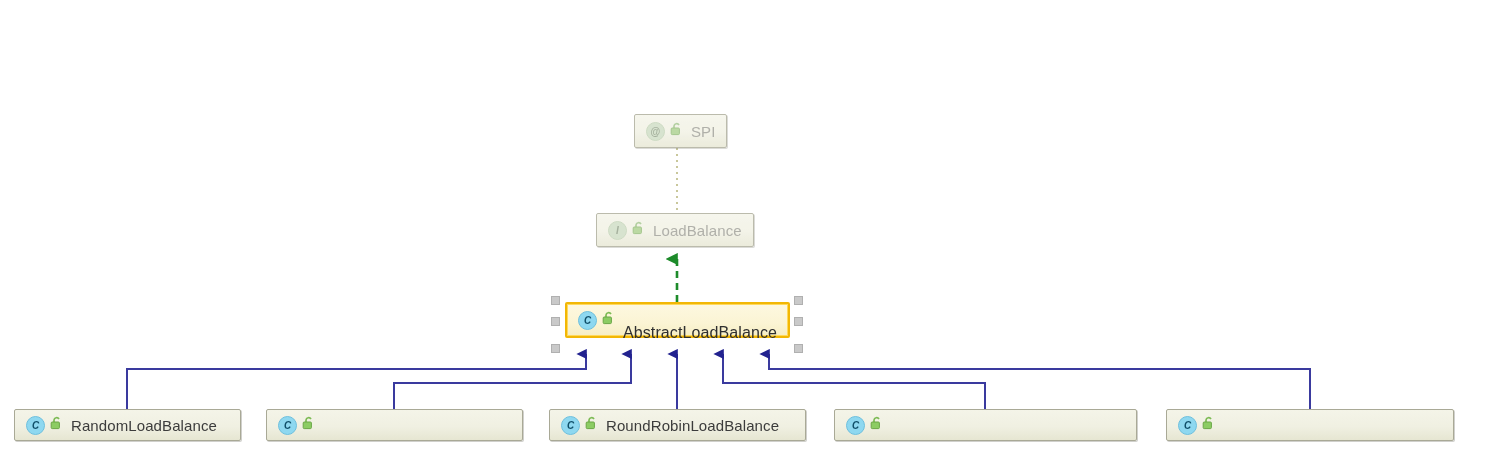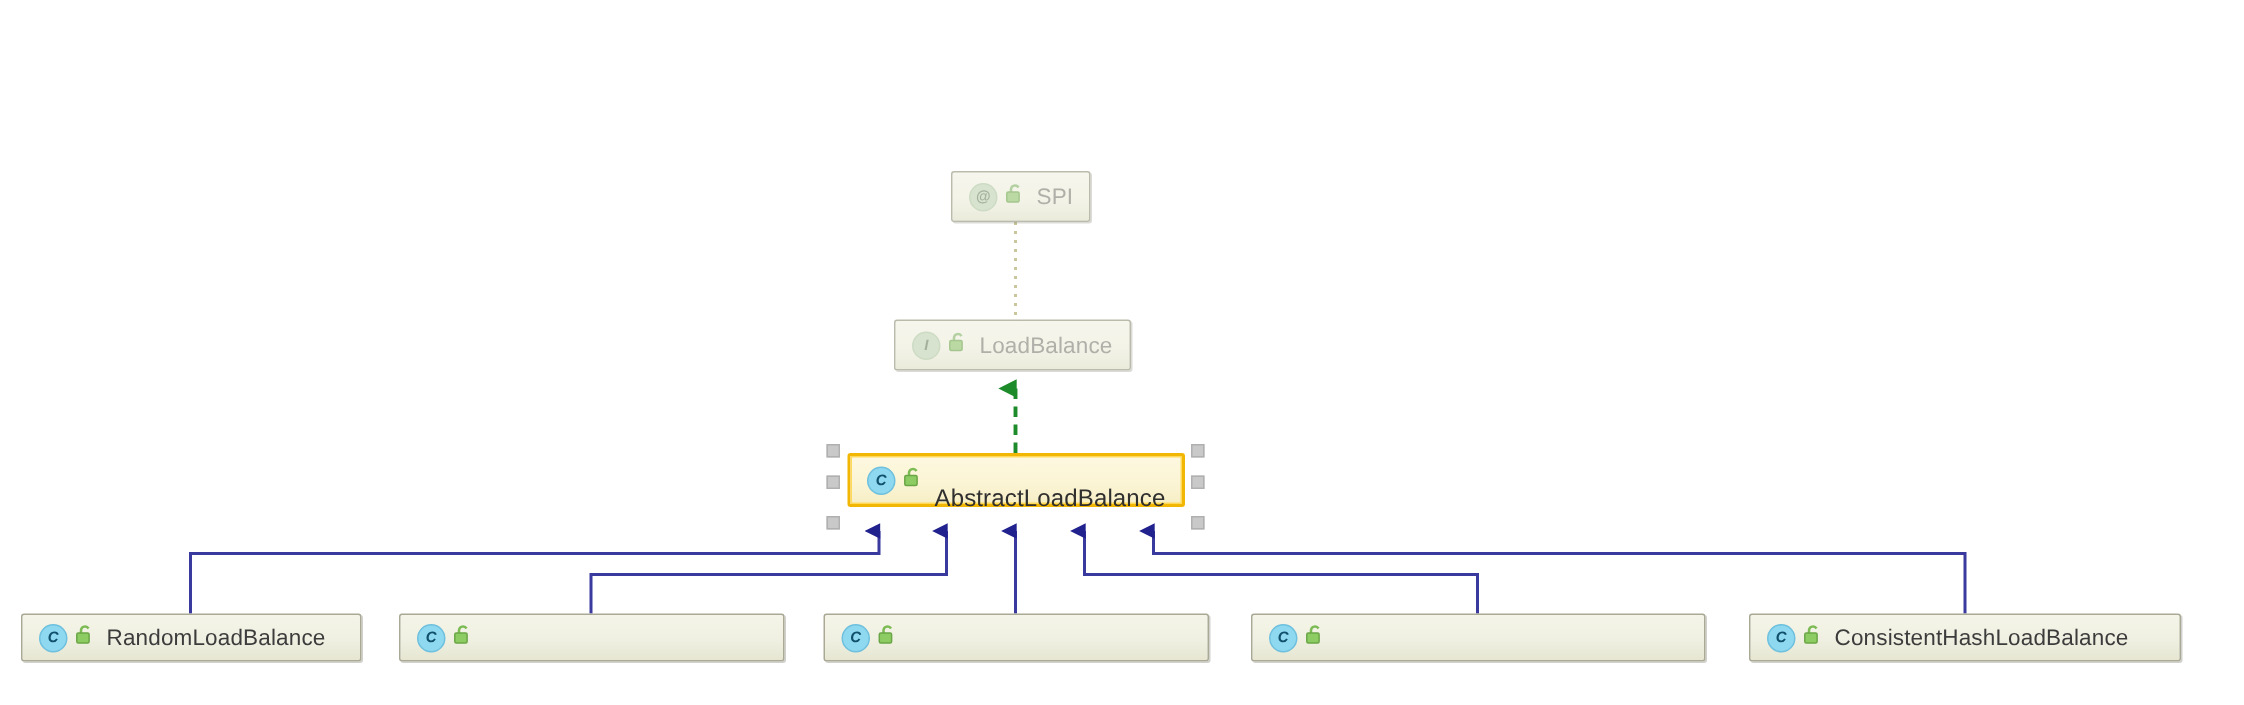--- a/index.html
+++ b/index.html
@@ -156,20 +156,21 @@
   <div class="node" style="left:549px;top:409px;width:257px;">
     <span class="ic">
       <span class="circ cls">C</span>
     </span>
     <span class="lock ic">
       <svg width="13" height="14" viewBox="0 0 13 14" aria-hidden="true">
         <path d="M4 6 V4.1 a2.7 2.7 0 0 1 5.0 -1.1" fill="none" stroke="#7dbb55" stroke-width="1.7"></path>
         <rect x="1.2" y="6" width="8.2" height="6.6" rx="1" fill="#8ccc63" stroke="#6aa646" stroke-width="1"></rect>
       </svg>
     </span>
+    <span class="label">RoundRobinLoadBalance</span>
   </div>
 
   <div class="node" style="left:834px;top:409px;width:303px;">
     <span class="ic">
       <span class="circ cls">C</span>
     </span>
     <span class="lock ic">
       <svg width="13" height="14" viewBox="0 0 13 14" aria-hidden="true">
         <path d="M4 6 V4.1 a2.7 2.7 0 0 1 5.0 -1.1" fill="none" stroke="#7dbb55" stroke-width="1.7"></path>
         <rect x="1.2" y="6" width="8.2" height="6.6" rx="1" fill="#8ccc63" stroke="#6aa646" stroke-width="1"></rect>
@@ -180,16 +181,15 @@
   <div class="node" style="left:1166px;top:409px;width:288px;">
     <span class="ic">
       <span class="circ cls">C</span>
     </span>
     <span class="lock ic">
       <svg width="13" height="14" viewBox="0 0 13 14" aria-hidden="true">
         <path d="M4 6 V4.1 a2.7 2.7 0 0 1 5.0 -1.1" fill="none" stroke="#7dbb55" stroke-width="1.7"></path>
         <rect x="1.2" y="6" width="8.2" height="6.6" rx="1" fill="#8ccc63" stroke="#6aa646" stroke-width="1"></rect>
       </svg>
     </span>
-    <span class="label">ConsistentHashLoadBalance</span>
   </div>
 
 </div>
 
 </body></html>

